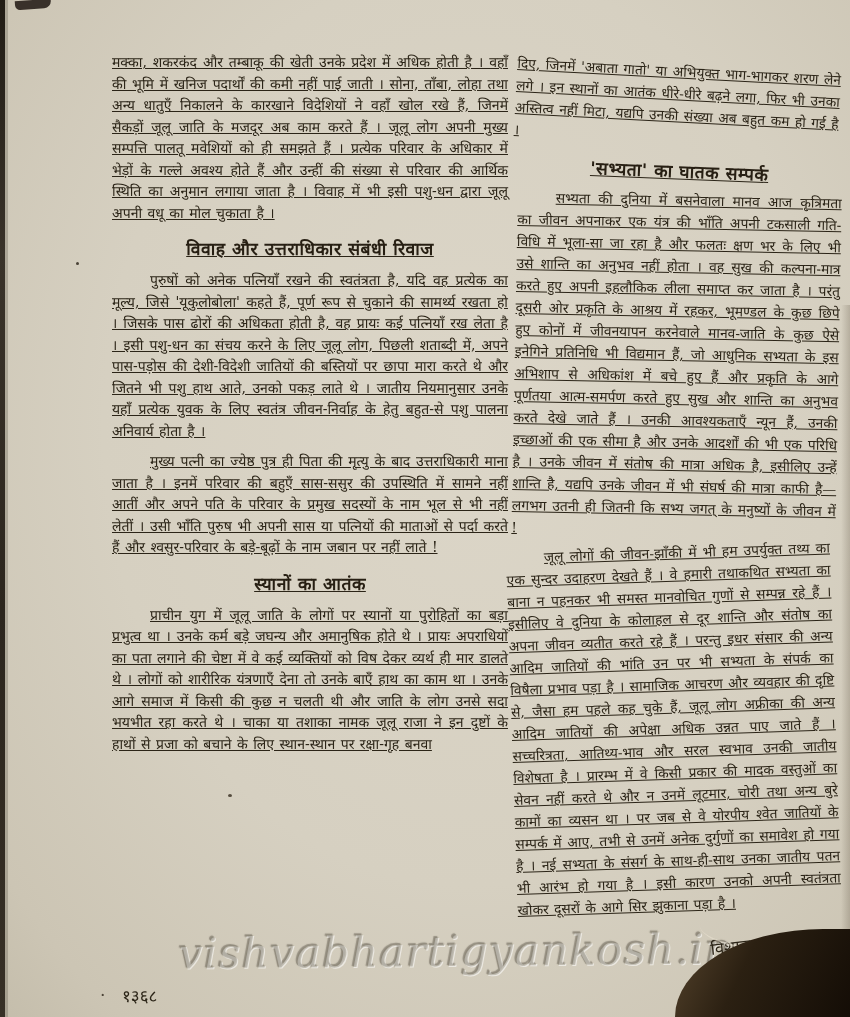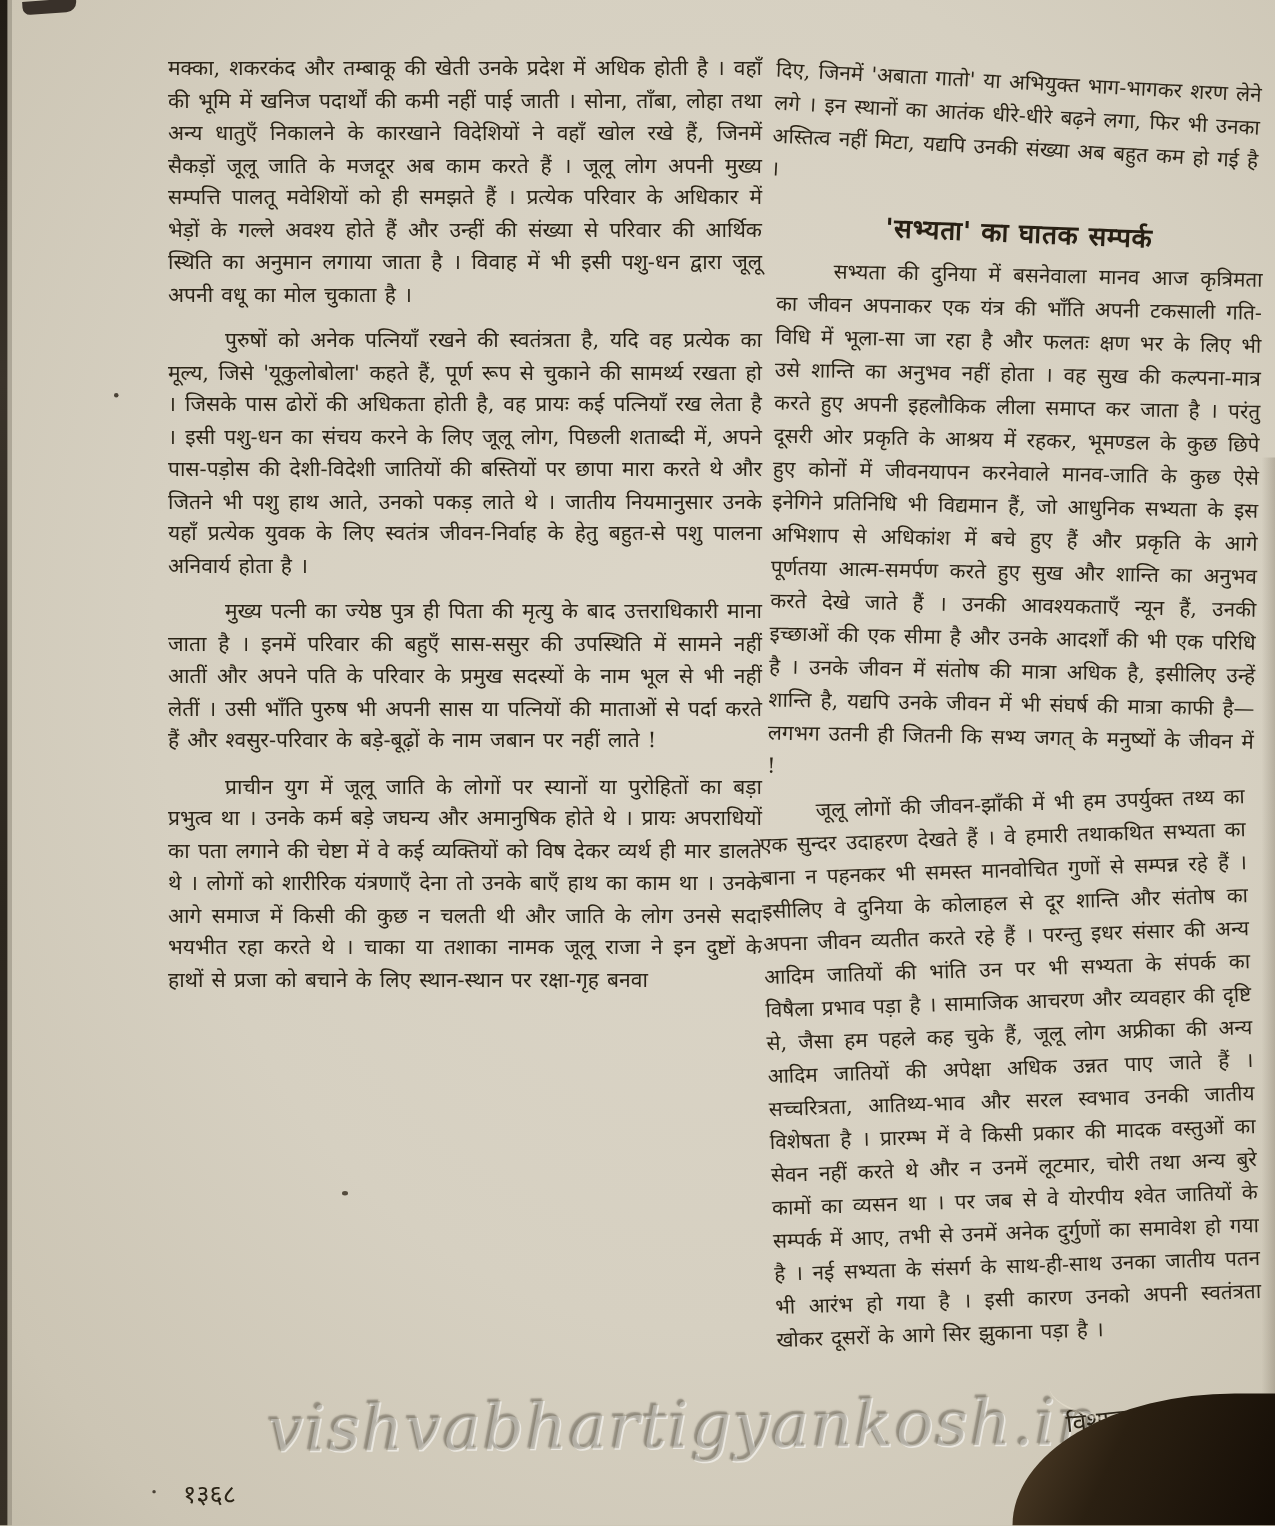--- a/index.html
+++ b/index.html
@@ -24,21 +24,21 @@
   .corner-curl{position:absolute;right:0;bottom:0;width:175px;height:88px;
     background:linear-gradient(115deg,#55432c 0%,#2b2012 40%,#140d06 100%);
     border-top-left-radius:160px 95px;}
   .corner-curl-hl{position:absolute;right:0;bottom:62px;width:150px;height:30px;
     background:transparent;border-bottom:3px solid rgba(235,228,212,.55);
     border-bottom-left-radius:140px 40px;transform:rotate(-2deg);}
   .edge-right-shade{position:absolute;right:0;top:30%;width:9px;height:70%;
     background:linear-gradient(90deg,rgba(0,0,0,0),rgba(70,58,40,.22));}
 
   
-  .col{position:absolute;top:36px;}
+  .col{position:absolute;top:52px;text-decoration:underline;}
   .col-left{left:112px;width:396px;}
   .col-right{left:518px;width:324px;}
   p.body-text{
     font-size:14px;line-height:21.5px;text-align:justify;margin:0 0 9px 0;
     word-spacing:1px;
   }
   .col-right p.body-text{font-size:13.8px;line-height:22px;}
   .indent{text-indent:38px;}
   h2.sec{
     font-size:17.5px;font-weight:bold;text-align:center;
@@ -71,22 +71,24 @@
 <div class="page">
 
   <div class="edge-left"></div>
   <div class="edge-left2"></div>
   <div class="mark-topleft"></div>
   <div class="speck1"></div>
   <div class="speck2"></div>
 
   <div class="col col-left">
     <p class="body-text">मक्का, शकरकंद और तम्बाकू की खेती उनके प्रदेश में अधिक होती है । वहाँ की भूमि में खनिज पदार्थों की कमी नहीं पाई जाती । सोना, ताँबा, लोहा तथा अन्य धातुएँ निकालने के कारखाने विदेशियों ने वहाँ खोल रखे हैं, जिनमें सैकड़ों जूलू जाति के मजदूर अब काम करते हैं । जूलू लोग अपनी मुख्य सम्पत्ति पालतू मवेशियों को ही समझते हैं । प्रत्येक परिवार के अधिकार में भेड़ों के गल्ले अवश्य होते हैं और उन्हीं की संख्या से परिवार की आर्थिक स्थिति का अनुमान लगाया जाता है । विवाह में भी इसी पशु-धन द्वारा जूलू अपनी वधू का मोल चुकाता है ।</p>
+    <h2 class="sec">विवाह और उत्तराधिकार संबंधी रिवाज</h2>
     <p class="body-text indent">पुरुषों को अनेक पत्नियाँ रखने की स्वतंत्रता है, यदि वह प्रत्येक का मूल्य, जिसे 'यूकुलोबोला' कहते हैं, पूर्ण रूप से चुकाने की सामर्थ्य रखता हो । जिसके पास ढोरों की अधिकता होती है, वह प्रायः कई पत्नियाँ रख लेता है । इसी पशु-धन का संचय करने के लिए जूलू लोग, पिछली शताब्दी में, अपने पास-पड़ोस की देशी-विदेशी जातियों की बस्तियों पर छापा मारा करते थे और जितने भी पशु हाथ आते, उनको पकड़ लाते थे । जातीय नियमानुसार उनके यहाँ प्रत्येक युवक के लिए स्वतंत्र जीवन-निर्वाह के हेतु बहुत-से पशु पालना अनिवार्य होता है ।</p>
     <p class="body-text indent">मुख्य पत्नी का ज्येष्ठ पुत्र ही पिता की मृत्यु के बाद उत्तराधिकारी माना जाता है । इनमें परिवार की बहुएँ सास-ससुर की उपस्थिति में सामने नहीं आतीं और अपने पति के परिवार के प्रमुख सदस्यों के नाम भूल से भी नहीं लेतीं । उसी भाँति पुरुष भी अपनी सास या पत्नियों की माताओं से पर्दा करते हैं और श्वसुर-परिवार के बड़े-बूढ़ों के नाम जबान पर नहीं लाते !</p>
+    <h2 class="sec">स्यानों का आतंक</h2>
     <p class="body-text indent">प्राचीन युग में जूलू जाति के लोगों पर स्यानों या पुरोहितों का बड़ा प्रभुत्व था । उनके कर्म बड़े जघन्य और अमानुषिक होते थे । प्रायः अपराधियों का पता लगाने की चेष्टा में वे कई व्यक्तियों को विष देकर व्यर्थ ही मार डालते थे । लोगों को शारीरिक यंत्रणाएँ देना तो उनके बाएँ हाथ का काम था । उनके आगे समाज में किसी की कुछ न चलती थी और जाति के लोग उनसे सदा भयभीत रहा करते थे । चाका या तशाका नामक जूलू राजा ने इन दुष्टों के हाथों से प्रजा को बचाने के लिए स्थान-स्थान पर रक्षा-गृह बनवा</p>
   </div>
 
   <div class="col col-right">
     <p class="body-text tilt-a">दिए, जिनमें 'अबाता गातो' या अभियुक्त भाग-भागकर शरण लेने लगे । इन स्थानों का आतंक धीरे-धीरे बढ़ने लगा, फिर भी उनका अस्तित्व नहीं मिटा, यद्यपि उनकी संख्या अब बहुत कम हो गई है ।</p>
     <h2 class="sec tilt-b">'सभ्यता' का घातक सम्पर्क</h2>
     <p class="body-text indent tilt-c">सभ्यता की दुनिया में बसनेवाला मानव आज कृत्रिमता का जीवन अपनाकर एक यंत्र की भाँति अपनी टकसाली गति-विधि में भूला-सा जा रहा है और फलतः क्षण भर के लिए भी उसे शान्ति का अनुभव नहीं होता । वह सुख की कल्पना-मात्र करते हुए अपनी इहलौकिक लीला समाप्त कर जाता है । परंतु दूसरी ओर प्रकृति के आश्रय में रहकर, भूमण्डल के कुछ छिपे हुए कोनों में जीवनयापन करनेवाले मानव-जाति के कुछ ऐसे इनेगिने प्रतिनिधि भी विद्यमान हैं, जो आधुनिक सभ्यता के इस अभिशाप से अधिकांश में बचे हुए हैं और प्रकृति के आगे पूर्णतया आत्म-समर्पण करते हुए सुख और शान्ति का अनुभव करते देखे जाते हैं । उनकी आवश्यकताएँ न्यून हैं, उनकी इच्छाओं की एक सीमा है और उनके आदर्शों की भी एक परिधि है । उनके जीवन में संतोष की मात्रा अधिक है, इसीलिए उन्हें शान्ति है, यद्यपि उनके जीवन में भी संघर्ष की मात्रा काफी है—लगभग उतनी ही जितनी कि सभ्य जगत् के मनुष्यों के जीवन में !</p>
     <p class="body-text indent tilt-d">जूलू लोगों की जीवन-झाँकी में भी हम उपर्युक्त तथ्य का एक सुन्दर उदाहरण देखते हैं । वे हमारी तथाकथित सभ्यता का बाना न पहनकर भी समस्त मानवोचित गुणों से सम्पन्न रहे हैं । इसीलिए वे दुनिया के कोलाहल से दूर शान्ति और संतोष का अपना जीवन व्यतीत करते रहे हैं । परन्तु इधर संसार की अन्य आदिम जातियों की भांति उन पर भी सभ्यता के संपर्क का विषैला प्रभाव पड़ा है । सामाजिक आचरण और व्यवहार की दृष्टि से, जैसा हम पहले कह चुके हैं, जूलू लोग अफ्रीका की अन्य आदिम जातियों की अपेक्षा अधिक उन्नत पाए जाते हैं । सच्चरित्रता, आतिथ्य-भाव और सरल स्वभाव उनकी जातीय विशेषता है । प्रारम्भ में वे किसी प्रकार की मादक वस्तुओं का सेवन नहीं करते थे और न उनमें लूटमार, चोरी तथा अन्य बुरे कामों का व्यसन था । पर जब से वे योरपीय श्वेत जातियों के सम्पर्क में आए, तभी से उनमें अनेक दुर्गुणों का समावेश हो गया है । नई सभ्यता के संसर्ग के साथ-ही-साथ उनका जातीय पतन भी आरंभ हो गया है । इसी कारण उनको अपनी स्वतंत्रता खोकर दूसरों के आगे सिर झुकाना पड़ा है ।</p>
   </div>
 

